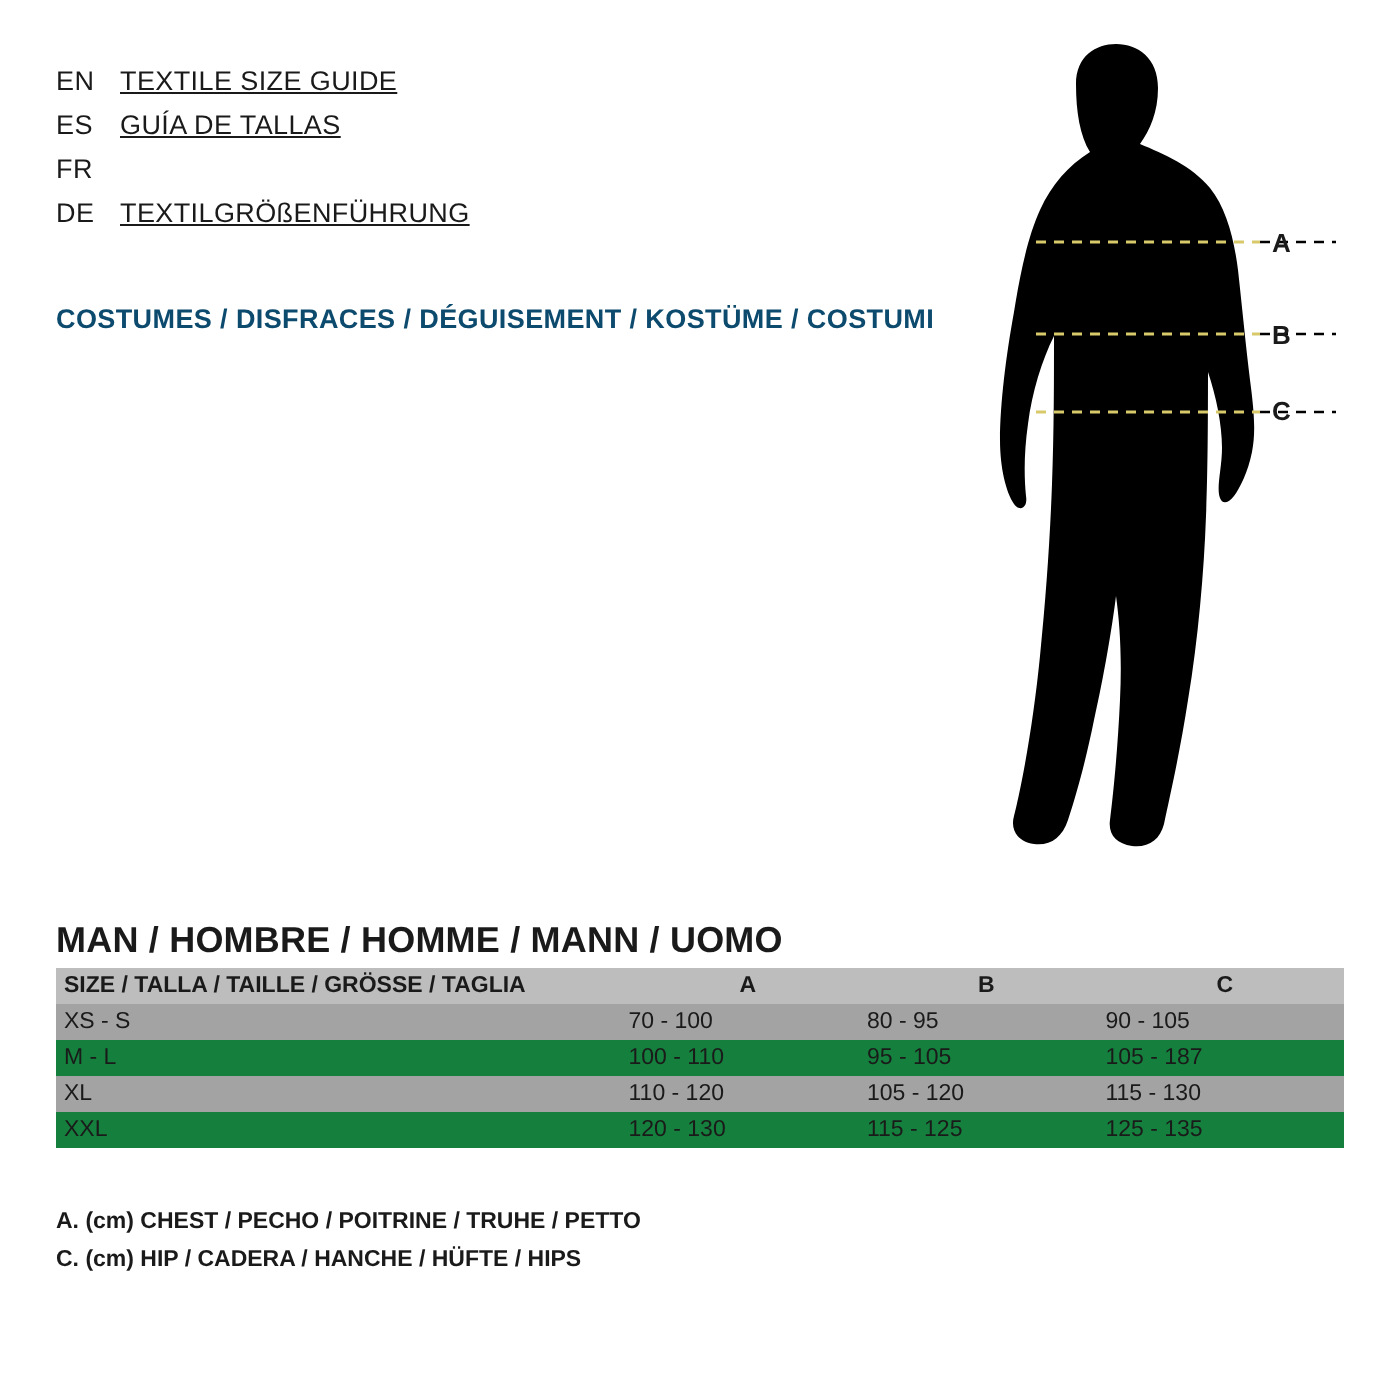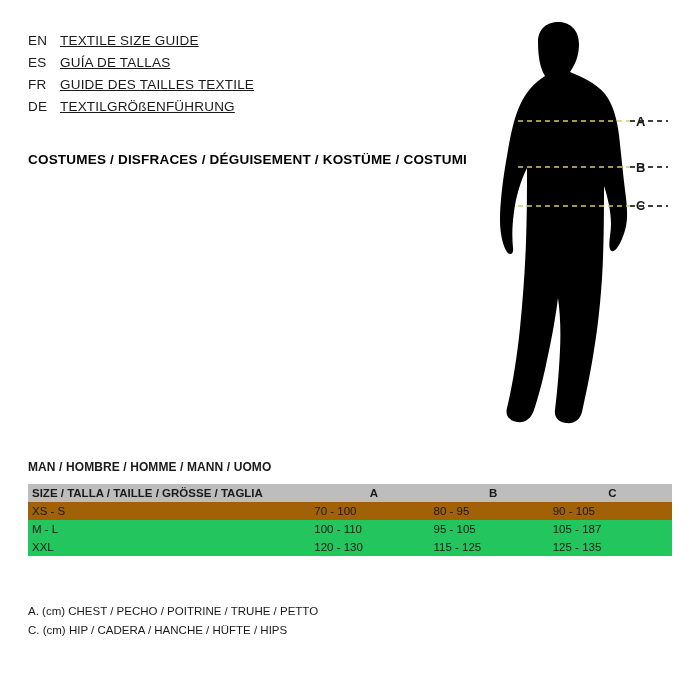--- a/index.html
+++ b/index.html
@@ -46,21 +46,21 @@
     text-decoration: underline;
   }
 
   .costumes-line {
     position: absolute;
     left: 28px;
     top: 152px;
     font-size: 13.5px;
     font-weight: bold;
     letter-spacing: 0.2px;
-    color: #000000;
+    color: #0c4a6e;
     white-space: nowrap;
   }
 
   
   .figure-wrap {
     position: absolute;
     left: 470px;
     top: 20px;
     width: 210px;
     height: 420px;
@@ -75,21 +75,21 @@
   }
   .lbl-a { left: 636px; top: 114px; }
   .lbl-b { left: 636px; top: 160px; }
   .lbl-c { left: 636px; top: 198px; }
 
   
   .table-title {
     position: absolute;
     left: 28px;
     top: 460px;
-    font-size: 12px;
+    font-size: 18px;
     font-weight: bold;
     letter-spacing: 0.1px;
     color: #1a1a1a;
     white-space: nowrap;
   }
 
   table.size-table {
     position: absolute;
     left: 28px;
     top: 484px;
@@ -105,22 +105,22 @@
     font-weight: normal;
     text-align: left;
     color: #1a1a1a;
   }
   table.size-table thead th {
     background: #bdbdbd;
     font-weight: bold;
   }
   table.size-table thead th.col-size { padding-left: 4px; }
   table.size-table tbody td.col-size { padding-left: 4px; }
-  table.size-table tbody tr.odd td { background: #a16207; }
-  table.size-table tbody tr.even td { background: #22c55e; }
+  table.size-table tbody tr.odd td { background: #a3a3a3; }
+  table.size-table tbody tr.even td { background: #15803d; }
 
   .col-size { width: 284px; }
   .col-a { width: 120px; }
   .col-b { width: 120px; }
   .col-c { width: 120px; }
 
   th.col-a, th.col-b, th.col-c,
   td.col-a, td.col-b, td.col-c {
     text-align: left;
   }
@@ -136,39 +136,38 @@
 
   
   .notes {
     position: absolute;
     left: 28px;
     top: 602px;
     font-size: 11.5px;
     line-height: 19px;
     color: #1a1a1a;
   }
-  .note-row { white-space: nowrap; }
+  .note-row { white-space: nowrap; font-weight: bold; }
 </style>
 </head>
 <body>
 
 <div class="page">
 
   <div class="lang-block">
     <div class="lang-row">
       <span class="lang-code">EN</span>
       <span class="lang-text">TEXTILE SIZE GUIDE</span>
     </div>
     <div class="lang-row">
       <span class="lang-code">ES</span>
       <span class="lang-text">GUÍA DE TALLAS</span>
     </div>
     <div class="lang-row">
       <span class="lang-code">FR</span>
-      <span class="lang-text">GUIDE DES TAILLES TEXTILE</span>
     </div>
     <div class="lang-row">
       <span class="lang-code">DE</span>
       <span class="lang-text">TEXTILGRÖßENFÜHRUNG</span>
     </div>
   </div>
 
   <div class="costumes-line">COSTUMES / DISFRACES / DÉGUISEMENT / KOSTÜME / COSTUMI</div>
 
   <div class="figure-wrap">
@@ -255,20 +254,26 @@
         <td class="col-a">70 - 100</td>
         <td class="col-b">80 - 95</td>
         <td class="col-c">90 - 105</td>
       </tr>
       <tr class="even">
         <td class="col-size">M - L</td>
         <td class="col-a">100 - 110</td>
         <td class="col-b">95 - 105</td>
         <td class="col-c">105 - 187</td>
       </tr>
+      <tr class="odd">
+        <td class="col-size">XL</td>
+        <td class="col-a">110 - 120</td>
+        <td class="col-b">105 - 120</td>
+        <td class="col-c">115 - 130</td>
+      </tr>
       <tr class="even">
         <td class="col-size">XXL</td>
         <td class="col-a">120 - 130</td>
         <td class="col-b">115 - 125</td>
         <td class="col-c">125 - 135</td>
       </tr>
     </tbody>
   </table>
 
   <div class="notes">

